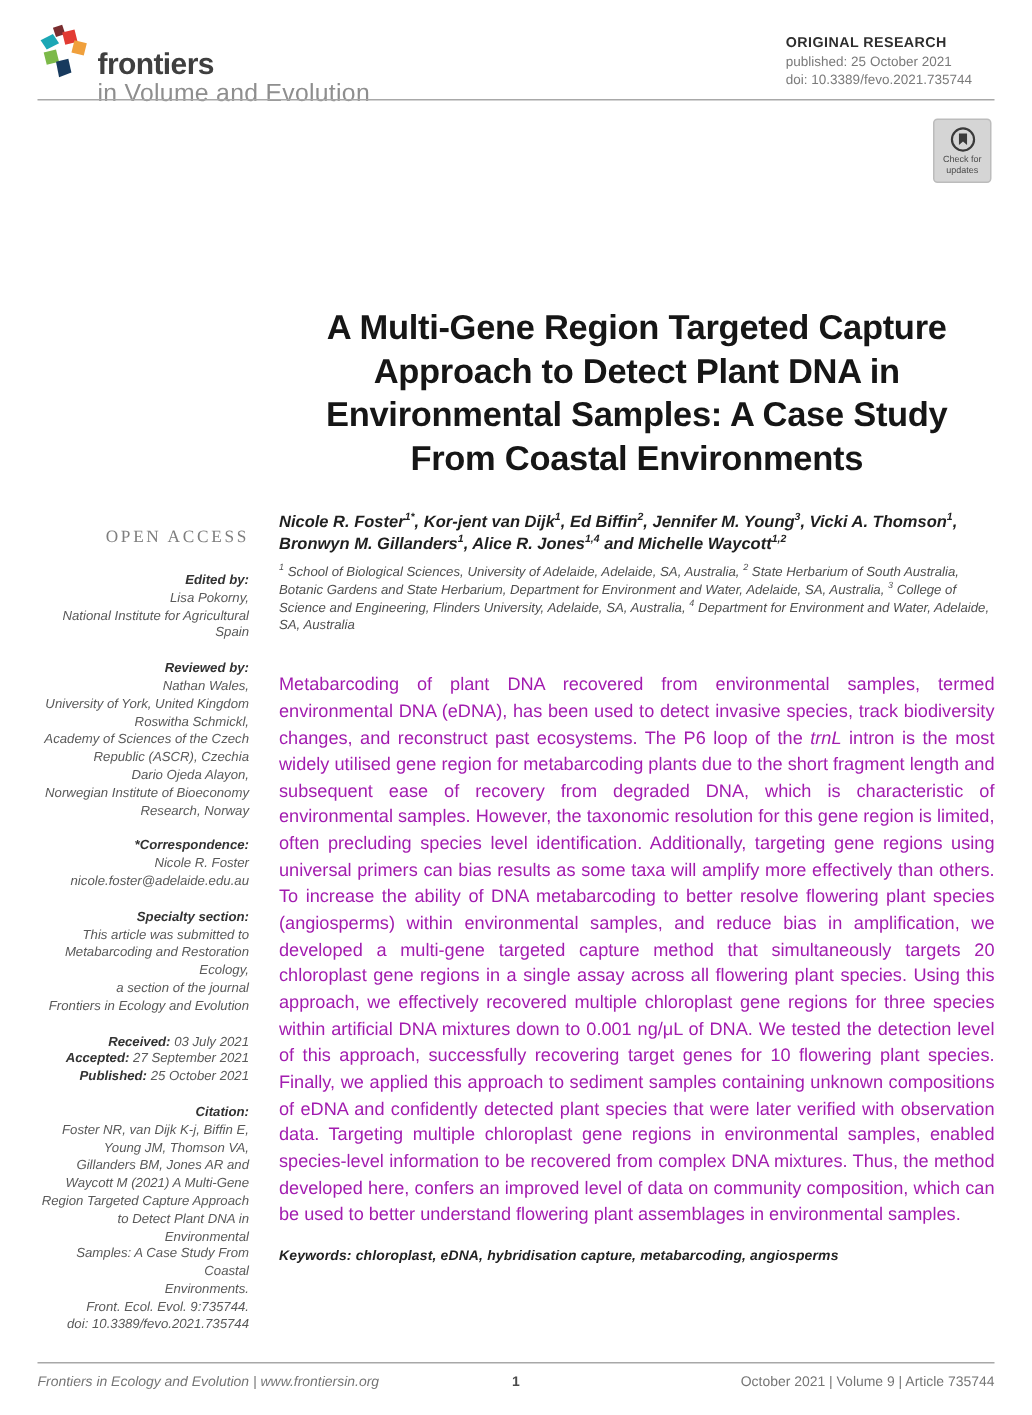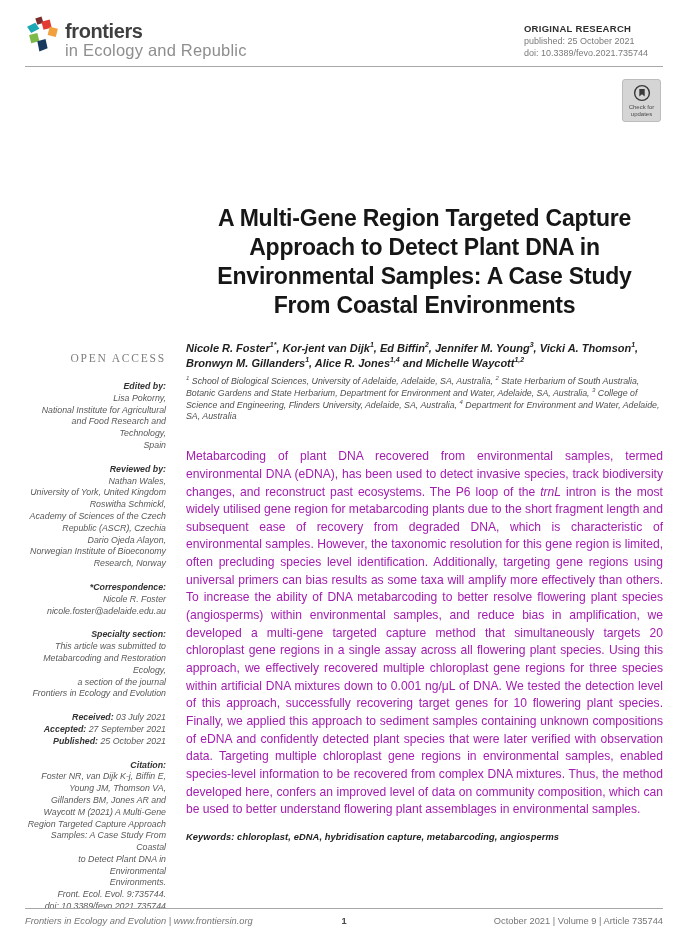--- a/index.html
+++ b/index.html
@@ -7,21 +7,21 @@
   body {
     width:688px; height:943px; position:relative;
     font-family:"Liberation Sans", sans-serif;
     color:#333; overflow:hidden;
   }
 
   
   .logo-wrap { position:absolute; left:25px; top:15px; display:flex; align-items:flex-start; }
   .logo-mark { width:37px; height:40px; margin-right:3px; }
   .brand-text { padding-top:6px; }
-  .brand { font-size:20px; font-weight:bold; color:#3f3f3f; letter-spacing:-0.4px; line-height:20px; }
+  .brand { font-size:20px; font-weight:bold; color:#3f3f3f; letter-spacing:-0.4px; line-height:20px;margin-top:12px; }
   .journal { font-size:16.5px; color:#8e8e8e; letter-spacing:0.2px; line-height:18px; }
 
   .header-right { position:absolute; right:40px; top:23px; text-align:left; }
   .article-type { font-size:9.5px; font-weight:bold; color:#2e2e2e; letter-spacing:0.3px; margin-bottom:2px; }
   .pub-line, .doi-line { font-size:9px; color:#7a7a7a; line-height:11.5px; }
 
   .header-rule { position:absolute; left:25px; width:638px; top:66px; border-top:1px solid #a8a8a8; }
 
   
   .badge {
@@ -65,21 +65,21 @@
   <svg class="logo-mark" viewBox="0 0 36 38">
     <polygon points="10,3 16,1 18,7 12,9" fill="#7a2d2f"></polygon>
     <polygon points="16,6 24,4 26,12 18,14" fill="#e23b33"></polygon>
     <polygon points="2,11 10,7 14,13 6,17" fill="#1ca7b5"></polygon>
     <polygon points="24,11 32,13 30,21 22,19" fill="#f0a03c"></polygon>
     <polygon points="4,19 12,17 14,25 6,27" fill="#7cb949"></polygon>
     <polygon points="12,25 20,23 22,32 14,35" fill="#173a5e"></polygon>
   </svg>
   <div class="brand-text">
     <div class="brand">frontiers</div>
-    <div class="journal">in Ecology and Republic</div>
+    <div class="journal">in Volume and Evolution</div>
   </div>
 </div>
 
 <div class="header-right">
   <div class="article-type">ORIGINAL RESEARCH</div>
   <div class="pub-line">published: 25 October 2021</div>
   <div class="doi-line">doi: 10.3389/fevo.2021.735744</div>
 </div>
 
 <div class="header-rule"></div>
@@ -95,21 +95,20 @@
   </div>
 </div>
 
 <div class="sidebar">
   <div class="open-access">OPEN ACCESS</div>
   <div id="sb-blocks">
       <div class="sb-block">
         <div><span class="sb-label">Edited by:</span></div>
         <div>Lisa Pokorny,</div>
         <div>National Institute for Agricultural</div>
-        <div>and Food Research and Technology,</div>
         <div>Spain</div>
       </div>
       <div class="sb-block">
         <div><span class="sb-label">Reviewed by:</span></div>
         <div>Nathan Wales,</div>
         <div>University of York, United Kingdom</div>
         <div>Roswitha Schmickl,</div>
         <div>Academy of Sciences of the Czech</div>
         <div>Republic (ASCR), Czechia</div>
         <div>Dario Ojeda Alayon,</div>
@@ -132,22 +131,22 @@
       <div class="sb-block"><span class="sb-label">Received:</span> 03 July 2021</div>
       <div class="sb-block tight"><span class="sb-label">Accepted:</span> 27 September 2021</div>
       <div class="sb-block tight"><span class="sb-label">Published:</span> 25 October 2021</div>
       <div class="sb-block">
         <div><span class="sb-label">Citation:</span></div>
         <div>Foster NR, van Dijk K-j, Biffin E,</div>
         <div>Young JM, Thomson VA,</div>
         <div>Gillanders BM, Jones AR and</div>
         <div>Waycott M (2021) A Multi-Gene</div>
         <div>Region Targeted Capture Approach</div>
+        <div>to Detect Plant DNA in Environmental</div>
         <div>Samples: A Case Study From Coastal</div>
-        <div>to Detect Plant DNA in Environmental</div>
         <div>Environments.</div>
         <div>Front. Ecol. Evol. 9:735744.</div>
         <div>doi: 10.3389/fevo.2021.735744</div>
       </div>
     </div>
 </div>
 
 <div class="main">
   <div class="title">A Multi-Gene Region Targeted Capture Approach to Detect Plant DNA in Environmental Samples: A Case Study From Coastal Environments</div>
   <div class="authors">Nicole R. Foster<sup>1*</sup>, Kor-jent van Dijk<sup>1</sup>, Ed Biffin<sup>2</sup>, Jennifer M. Young<sup>3</sup>, Vicki A. Thomson<sup>1</sup>, Bronwyn M. Gillanders<sup>1</sup>, Alice R. Jones<sup>1,4</sup> and Michelle Waycott<sup>1,2</sup></div>

